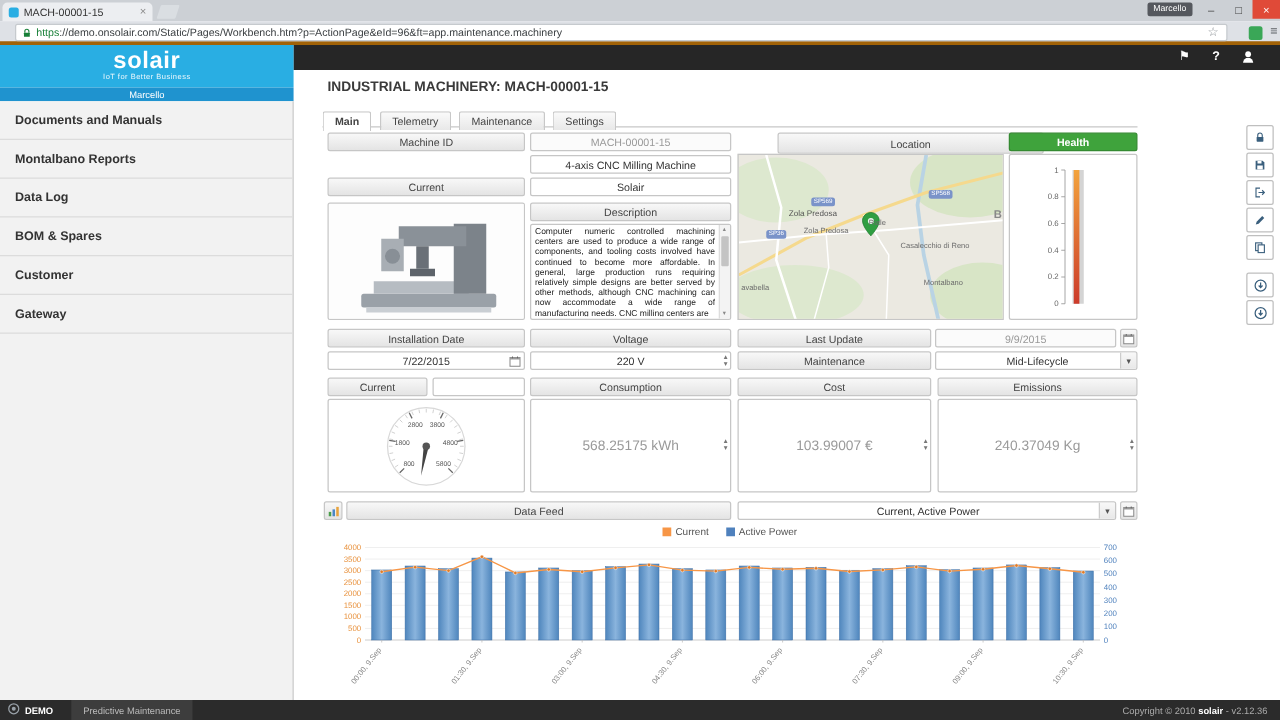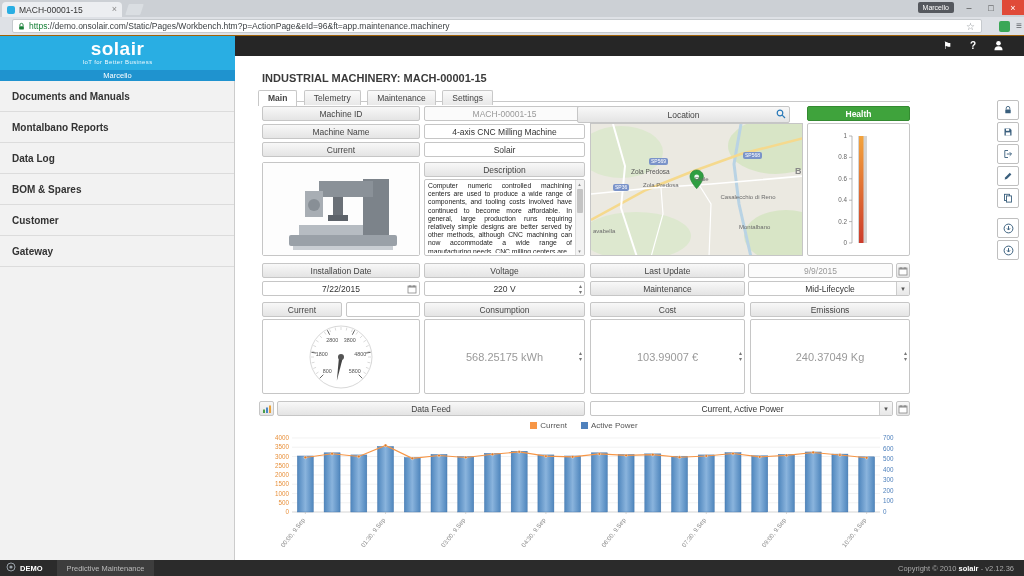--- a/index.html
+++ b/index.html
@@ -15,39 +15,39 @@
   .favicon{width:8px;height:8px;border-radius:2px;background:#29aee3;margin-right:4px;flex:none}
   .tabclose{margin-left:auto;color:#888;font-size:9px;line-height:9px}
   .newtab{position:absolute;left:127px;top:4px;width:15px;height:11px;background:#dadee2;
     transform:skewX(-18deg);border-radius:1px}
   #profile-chip{position:absolute;top:2px;right:70px;height:11px;padding:0 5px;background:#55585e;
     color:#fff;font-size:7px;display:flex;align-items:center;border-radius:2px}
   .winbtn{position:absolute;top:0;height:15px;width:22px;display:flex;align-items:center;
     justify-content:center;font-size:9px;color:#444}
   .winbtn.close{background:#e04a38;color:#fff}
   #urlrow{position:absolute;left:0;top:17px;width:1024px;height:19px;background:#dee1e6;
-    border-bottom:1px solid #a16207}
+    border-bottom:3px solid #a16207}
   #urlbar{position:absolute;left:12px;top:2px;width:970px;height:14px;background:#fff;
     border:1px solid #c6cace;border-radius:2px;display:flex;align-items:center;padding:0 4px;
     font-size:8.5px;color:#3c4043;white-space:nowrap;overflow:hidden}
   #url-star{position:absolute;right:4px;top:1px;font-size:10px;color:#8a8f94;background:#fff;padding:0 2px}
   #ext-icon{position:absolute;right:14px;top:4px;width:11px;height:11px;background:#3aa757;border-radius:2px}
   #menu-icon{position:absolute;right:2px;top:3px;font-size:10px;color:#5f6368}
 
   
   #logo-block{position:absolute;left:0;top:36px;width:235px;height:34px;background:#29aee3;
     color:#fff;text-align:center;padding-top:3px}
   #logo-text{font-size:19px;font-weight:bold;letter-spacing:.5px;line-height:20px}
   #logo-tag{font-size:6px;opacity:.92;letter-spacing:.4px}
   #user-strip{position:absolute;left:0;top:70px;width:235px;height:11px;background:#1f93cf;
     color:#fff;font-size:7.5px;display:flex;align-items:center;justify-content:center}
   #topbar{position:absolute;left:235px;top:36px;width:789px;height:20px;background:#262626}
   .topbar-ic{position:absolute;top:4px;color:#fff;font-size:10px;line-height:12px}
   #title-strip{position:absolute;left:235px;top:56px;width:693px;height:28px;background:#fff;
-    display:flex;align-items:flex-end}
+    display:flex;align-items:center}
   #page-title{margin-left:27px;font-size:11px;font-weight:bold;color:#3a3a3a}
 
   
   #sidebar{position:absolute;left:0;top:81px;width:235px;height:479px;background:#f2f2f2;
     border-right:1px solid #ccc}
   .side-item{height:31px;border-bottom:1px solid #dcdcdc;display:flex;align-items:center;
     padding:0 12px;font-size:10px;font-weight:bold;color:#333}
   .side-item .rt{margin-left:auto}
 
   
@@ -178,21 +178,20 @@
 
   <div id="tabbar">
     <span class="tab-item active">Main</span>
     <span class="tab-item">Telemetry</span>
     <span class="tab-item">Maintenance</span>
     <span class="tab-item">Settings</span>
   </div>
 
   <div class="flabel abs" style="left:262px;top:106px;width:158px;height:15px">Machine ID</div>
   <div class="finput disabled abs" style="left:424px;top:106px;width:161px;height:15px">MACH-00001-15</div>
-  <div class="flabel abs" style="left:262px;top:124px;width:158px;height:15px">Machine Name</div>
   <div class="finput abs" style="left:424px;top:124px;width:161px;height:15px">4-axis CNC Milling Machine</div>
   <div class="flabel abs" style="left:262px;top:142px;width:158px;height:15px">Current</div>
   <div class="finput abs" style="left:424px;top:142px;width:161px;height:15px">Solair</div>
 
   <div class="cellbody abs" style="left:262px;top:162px;width:158px;height:94px">
     <svg width="156" height="92" viewBox="0 0 156 92">
       <rect width="156" height="92" fill="#fdfdfd"></rect>
       <rect x="26" y="72" width="108" height="11" rx="2" fill="#9aa1a8"></rect>
       <rect x="36" y="62" width="76" height="10" fill="#b6bcc2"></rect>
       <rect x="100" y="16" width="26" height="56" fill="#7c838a"></rect>
@@ -208,21 +207,21 @@
   <div class="flabel abs" style="left:424px;top:162px;width:161px;height:15px">Description</div>
   <div id="descbox">
     <div id="desc-text">Computer numeric controlled machining centers are used to produce a wide range of components, and tooling costs involved have continued to become more affordable. In general, large production runs requiring relatively simple designs are better served by other methods, although CNC machining can now accommodate a wide range of manufacturing needs. CNC milling centers are</div>
     <div id="desc-scroll">
       <div class="scroll-arrow" style="top:0">▴</div>
       <div id="desc-thumb"></div>
       <div class="scroll-arrow" style="bottom:0">▾</div>
     </div>
   </div>
 
-  <div class="flabel abs" style="left:577px;top:106px;width:213px;height:17px">
+  <div class="flabel abs" style="left:622px;top:106px;width:213px;height:17px">
     <span>Location</span>
     <span style="position:absolute;right:3px;top:2px"><svg width="10" height="10" viewBox="0 0 10 10">
           <circle cx="4" cy="4" r="2.8" fill="none" stroke="#2a7ab9" stroke-width="1.2"></circle>
           <line x1="6.2" y1="6.2" x2="9" y2="9" stroke="#2a7ab9" stroke-width="1.2"></line>
         </svg></span>
   </div>
   <div id="mapbox">
     <svg width="213" height="133" viewBox="0 0 213 133">
       <rect width="213" height="133" fill="#ebe9e1"></rect>
       <ellipse cx="30" cy="28" rx="42" ry="26" fill="#dde8cf"></ellipse>

